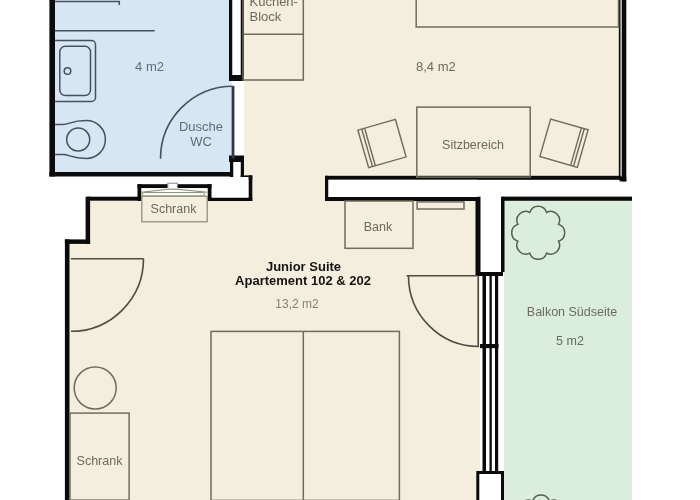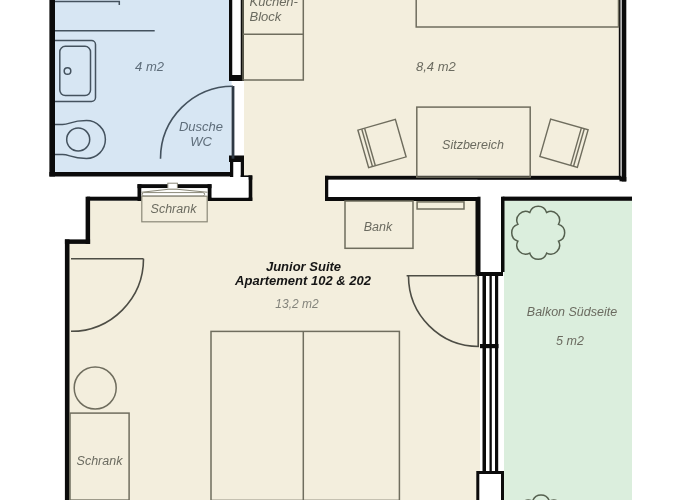--- a/index.html
+++ b/index.html
@@ -1,15 +1,15 @@
 <!DOCTYPE html>
 <html><head><meta charset="utf-8">
 <style>
 html,body{margin:0;padding:0;background:#fff;}
-#page{position:relative;width:632px;height:500px;overflow:hidden;background:#15803d;font-family:"Liberation Sans",sans-serif;font-style:italic;}
+#page{position:relative;width:632px;height:500px;overflow:hidden;background:#15803d;font-family:"Liberation Sans",sans-serif;}
 svg{position:absolute;left:0;top:0;}
 </style></head>
 <body>
 <div id="page">
 <svg width="700" height="500" viewBox="0 0 700 500">
 <rect x="0" y="0" width="700" height="500" fill="#ffffff"></rect>
 
 <g fill="#f3eedd" stroke="none">
   <rect x="244" y="0" width="374.8" height="175.8"></rect>
   <rect x="252" y="0" width="73" height="500"></rect>

